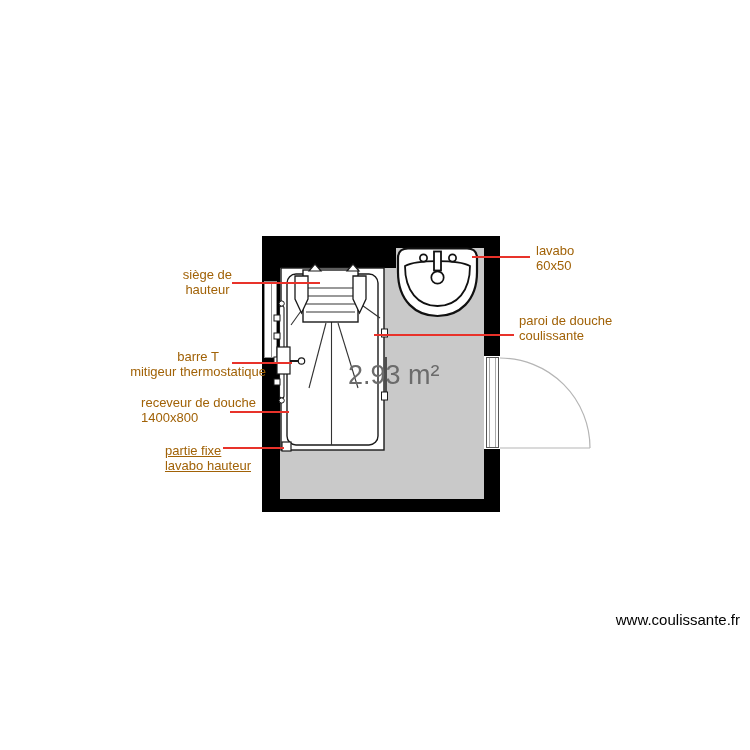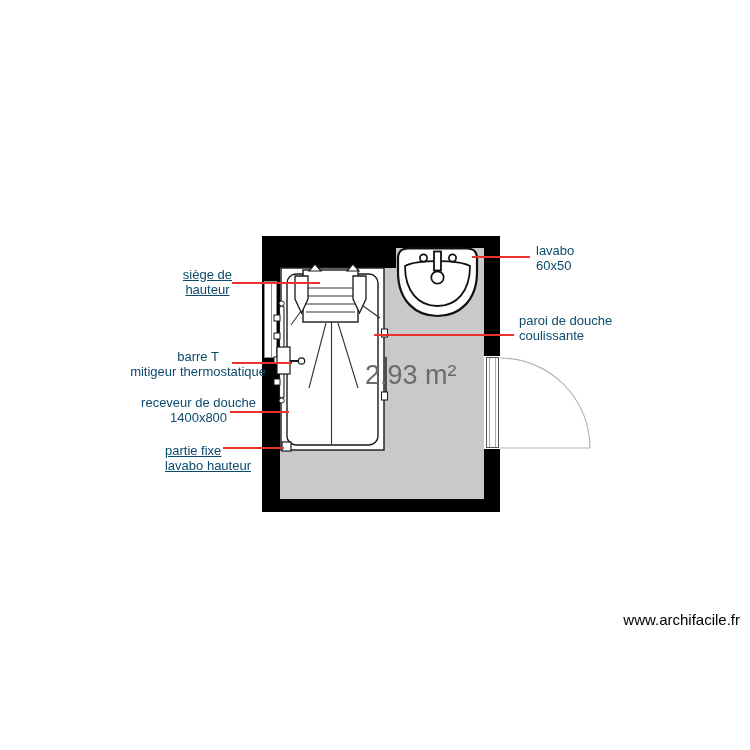--- a/index.html
+++ b/index.html
@@ -29,29 +29,29 @@
   
   .ann { position: absolute; height: 2px; background: #e8322a; }
   .ann-siege    { left: 232px; top: 282px; width: 88px; }
   .ann-lavabo   { left: 472px; top: 256px; width: 58px; }
   .ann-paroi    { left: 374px; top: 334px; width: 140px; }
   .ann-barre    { left: 232px; top: 362px; width: 60px; }
   .ann-receveur { left: 230px; top: 411px; width: 59px; }
   .ann-partie   { left: 223px; top: 447px; width: 61px; }
 
   
-  .lbl { position: absolute; font-size: 13px; line-height: 14.5px; color: #0c4a6e; white-space: nowrap; }
-  .lbl-siege    { right: 518px; top: 268px; text-align: center; text-decoration: underline; }
+  .lbl { position: absolute; font-size: 13px; line-height: 14.5px; color: #a16207; white-space: nowrap; }
+  .lbl-siege    { right: 518px; top: 268px; text-align: center; }
   .lbl-lavabo   { left: 536px;  top: 244px; text-align: left; }
   .lbl-paroi    { left: 519px;  top: 314px; }
   .lbl-barre    { right: 484px; top: 350px; text-align: center; }
-  .lbl-receveur { right: 494px; top: 396px; text-align: center; }
+  .lbl-receveur { right: 494px; top: 396px; text-align: left; }
   .lbl-partie   { right: 499px; top: 444px; text-align: left; text-decoration: underline; }
 
-  .area-label { position: absolute; left: 348px; top: 360px; font-size: 27px; color: #6b6b6b; margin-left: 17px; }
+  .area-label { position: absolute; left: 348px; top: 360px; font-size: 27px; color: #6b6b6b; }
   .watermark  { position: absolute; right: 10px; top: 611px; font-size: 15px; color: #000; }
 </style>
 </head>
 <body>
 
 <div class="canvas">
 
   <div class="wall-outer"></div>
   <div class="floor"></div>
   <div class="wall-duct"></div>
@@ -152,14 +152,14 @@
   <div class="lbl lbl-receveur">
     <div>receveur de douche</div>
     <div>1400x800</div>
   </div>
   <div class="lbl lbl-partie">
     <div>partie fixe</div>
     <div>lavabo hauteur</div>
   </div>
 
   <div class="area-label">2.93 m²</div>
-  <div class="watermark">www.archifacile.fr</div>
+  <div class="watermark">www.coulissante.fr</div>
 </div>
 
 </body></html>

